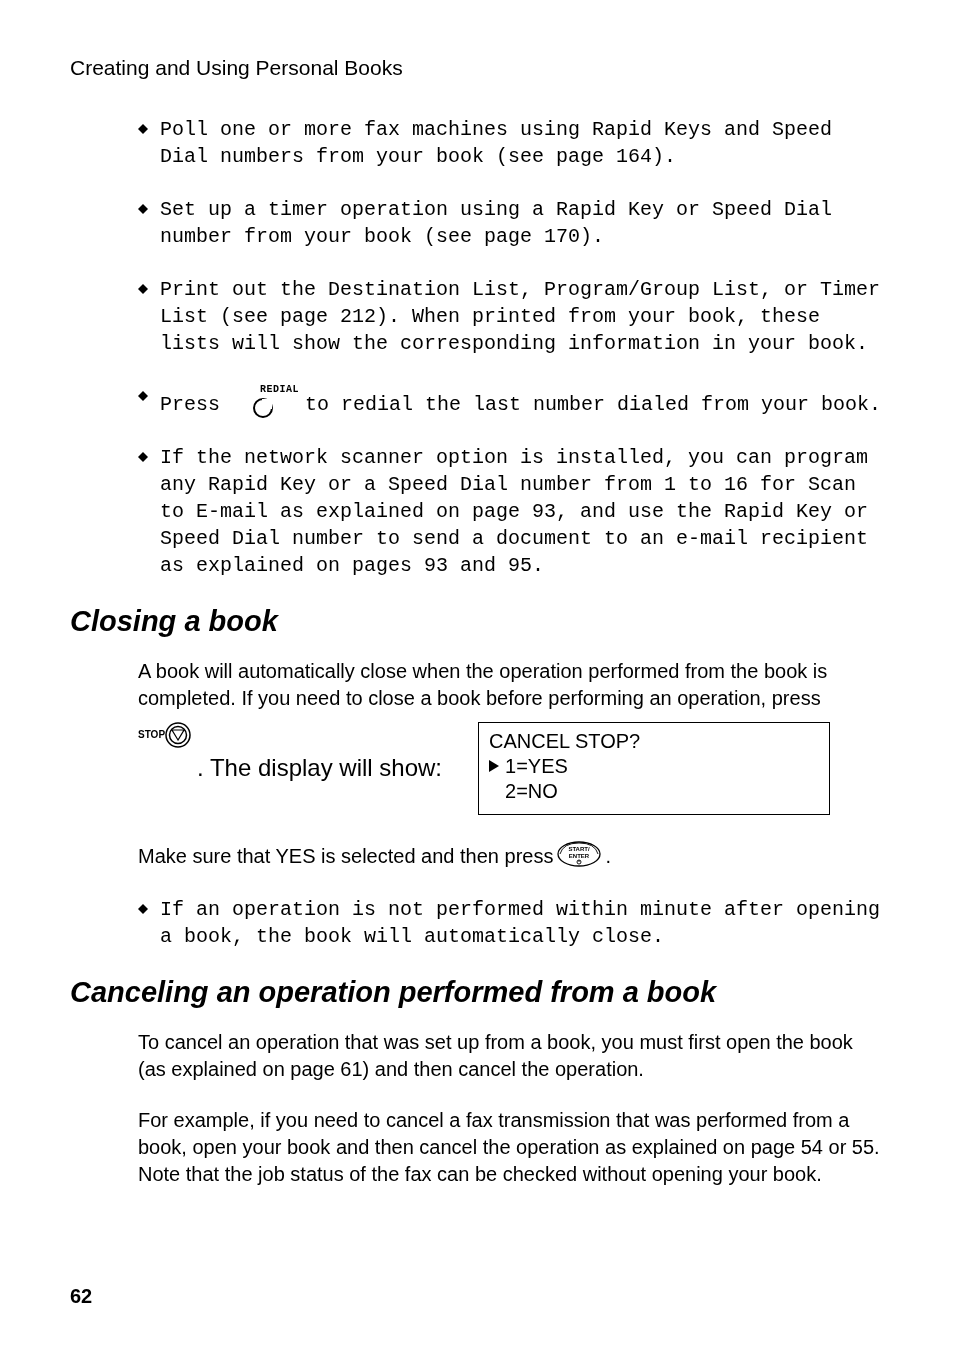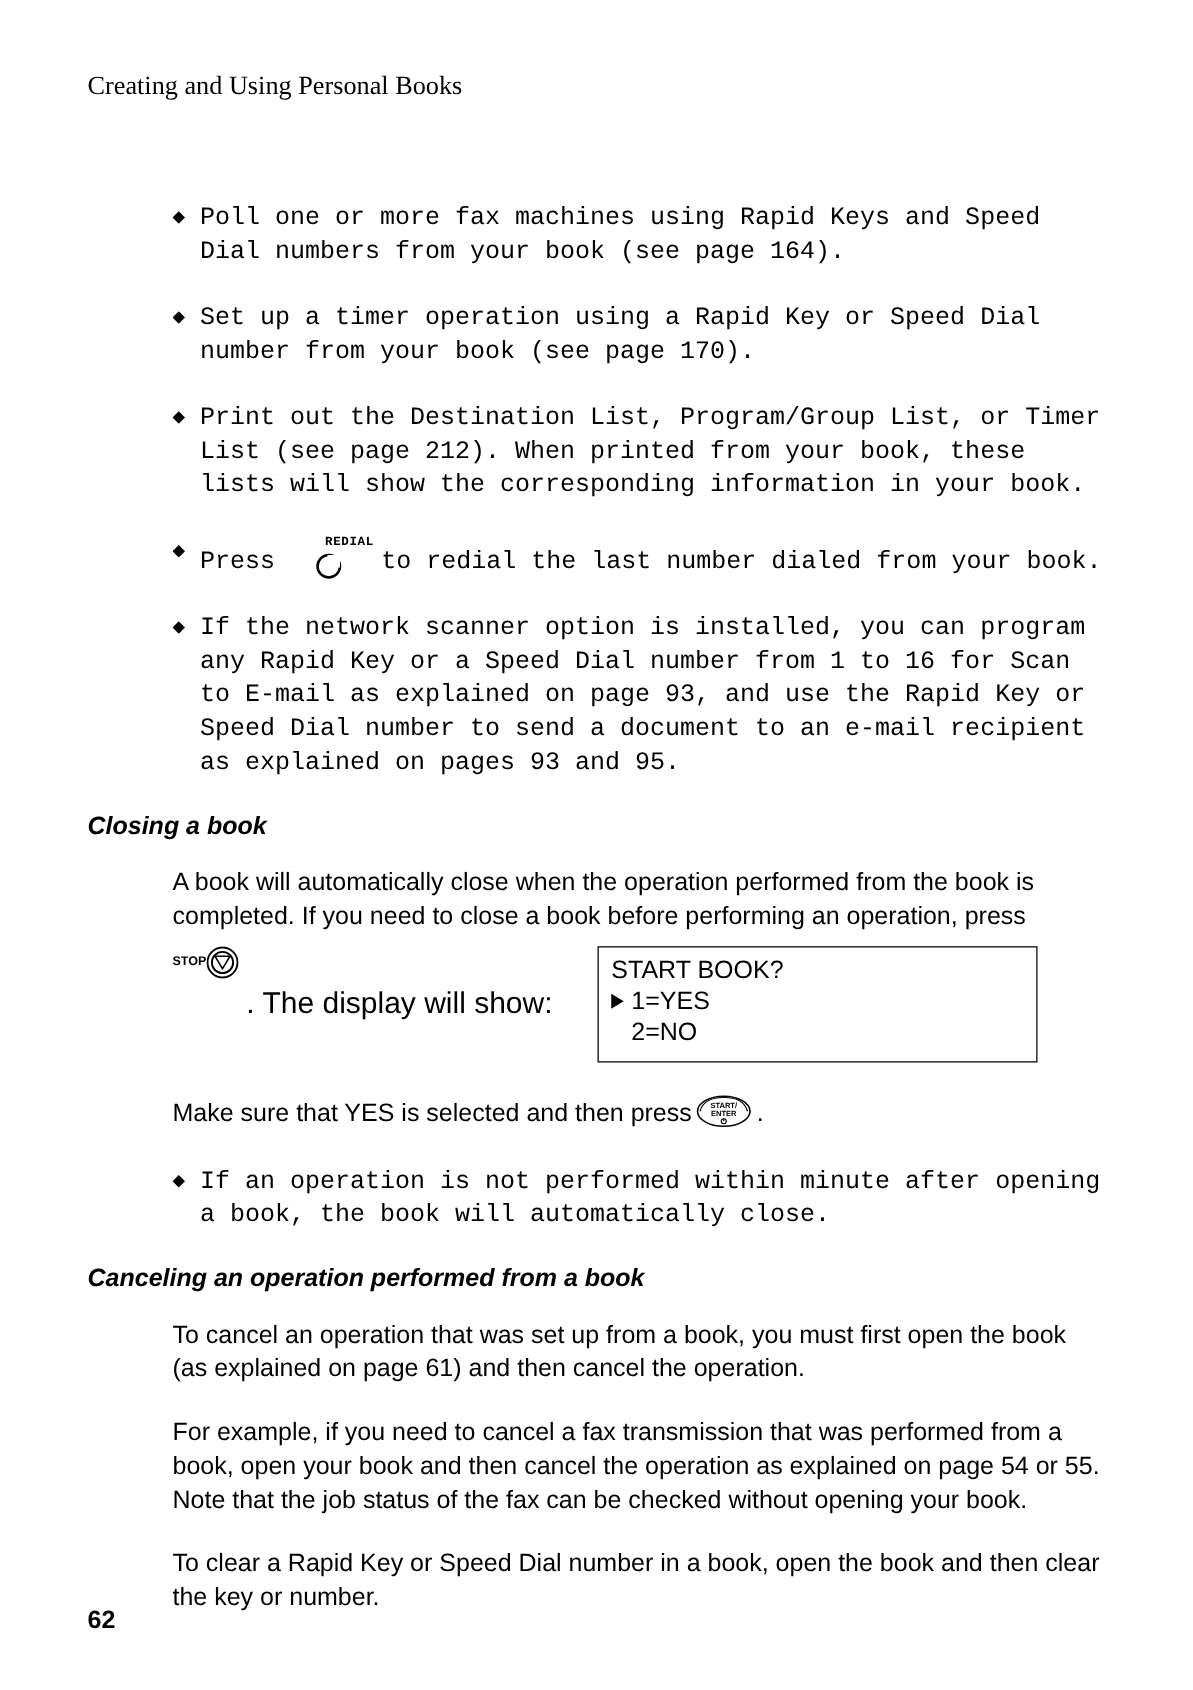--- a/index.html
+++ b/index.html
@@ -1,29 +1,29 @@
 <!DOCTYPE html>
 <html><head>
 <meta charset="utf-8">
 <style>
   * { box-sizing: border-box; margin: 0; padding: 0; }
   html, body { width: 954px; height: 1352px; background: #fff; font-family: Arial, Helvetica, sans-serif; color: #000; }
   .page { padding: 56px 70px 40px 70px; position: relative; height: 100%; }
-  .running-head { font-size: 21px; margin-bottom: 80px; font-family: Liberation Serif, serif; }
+  .running-head { font-size: 21px; margin-bottom: 36px; }
   .content-block { padding-left: 68px; }
   .bullet-item { display: flex; align-items: flex-start; margin-bottom: 26px; margin-top: 0px; font-family: Liberation Mono, monospace;}
   .diamond { width: 10px; flex: 0 0 10px; margin-right: 12px; margin-top: 8px; }
   .diamond svg { display: block; }
   .bullet-text { font-size: 20px; line-height: 1.35; flex: 1; }
   .press-row { display:flex; align-items:flex-end; }
   .redial-icon { display:inline-flex; flex-direction:column; align-items:center; margin: 0 6px; vertical-align: middle; }
   .redial-label { font-size: 10px; font-weight: bold; letter-spacing: 0.5px; padding-left: 34px; }
   .redial-circle { width: 20px; height: 20px; border: 2.5px solid #000; border-radius: 50%; margin-top:1px; position:relative;}
   .redial-circle::after { content:""; position:absolute; right:-1px; top:-1px; width:10px; height:10px; background:#fff;}
-  .section-heading { font-size: 20px; font-weight: bold; font-style: italic; margin-top: 18px; margin-bottom: 20px; }
+  .section-heading { font-size: 29px; font-weight: bold; font-style: italic; margin-top: 18px; margin-bottom: 20px; }
   .para { font-size: 20px; line-height: 1.35; margin-bottom: 10px; }
   .close-row { display:flex; align-items:flex-start; margin-top:4px; margin-bottom:26px; }
   .stop-icon { display:inline-flex; flex-direction:row; align-items:center; margin-right:6px; }
   .stop-label { font-size: 10px; font-weight: bold; }
   .stop-circle { width: 26px; height: 26px; }
   .display-box { border: 1.5px solid #000; padding: 6px 10px 10px 10px; width: 352px; margin-left: 6px; font-size: 20px; line-height:1.25;}
   .display-box .row2 { display:flex; align-items:center;}
   .tri { display:inline-block; width:0; height:0; border-top:6px solid transparent; border-bottom:6px solid transparent; border-left:10px solid #000; margin-right:6px;}
   .indent2 { padding-left: 16px; }
   .press-enter-row { font-size:20px; display:flex; align-items:center; margin-bottom: 24px;}
@@ -102,21 +102,21 @@
         <span class="stop-label">STOP</span>
         <svg class="stop-circle" viewBox="0 0 26 26">
           <circle cx="13" cy="13" r="12" fill="none" stroke="#000" stroke-width="1.5"></circle>
           <circle cx="13" cy="13" r="8.5" fill="none" stroke="#000" stroke-width="1.5"></circle>
           <polygon points="13,6 19,16 7,16" fill="none" stroke="#000" stroke-width="1.2" transform="rotate(180 13 12)"></polygon>
         </svg>
       </span>
       <span style="font-size:24px; align-self:center;">. The display will show:</span>
       <div style="width:30px;"></div>
       <div class="display-box">
-        <div>START BOOK?</div>
+        <div>CANCEL STOP?</div>
         <div class="row2">
           <span class="tri"></span>
           <span>1=YES</span>
         </div>
         <div class="indent2">2=NO</div>
       </div>
     </div>
 
     <div class="press-enter-row">
       <span>Make sure that YES is selected and then press </span>
@@ -141,17 +141,16 @@
         </span>
       <span class="bullet-text">If an operation is not performed within minute after opening a book, the book will automatically close.</span>
     </div>
   </div>
 
   <div class="section-heading">Canceling an operation performed from a book</div>
 
   <div class="content-block">
     <div class="para" style="margin-bottom:24px;">To cancel an operation that was set up from a book, you must first open the book (as explained on page 61) and then cancel the operation.</div>
     <div class="para" style="margin-bottom:24px;">For example, if you need to cancel a fax transmission that was performed from a book, open your book and then cancel the operation as explained on page 54 or 55. Note that the job status of the fax can be checked without opening your book.</div>
-    <div class="para">To clear a Rapid Key or Speed Dial number in a book, open the book and then clear the key or number.</div>
   </div>
 
   <div class="page-num">62</div>
 </div>
 
 </body></html>

